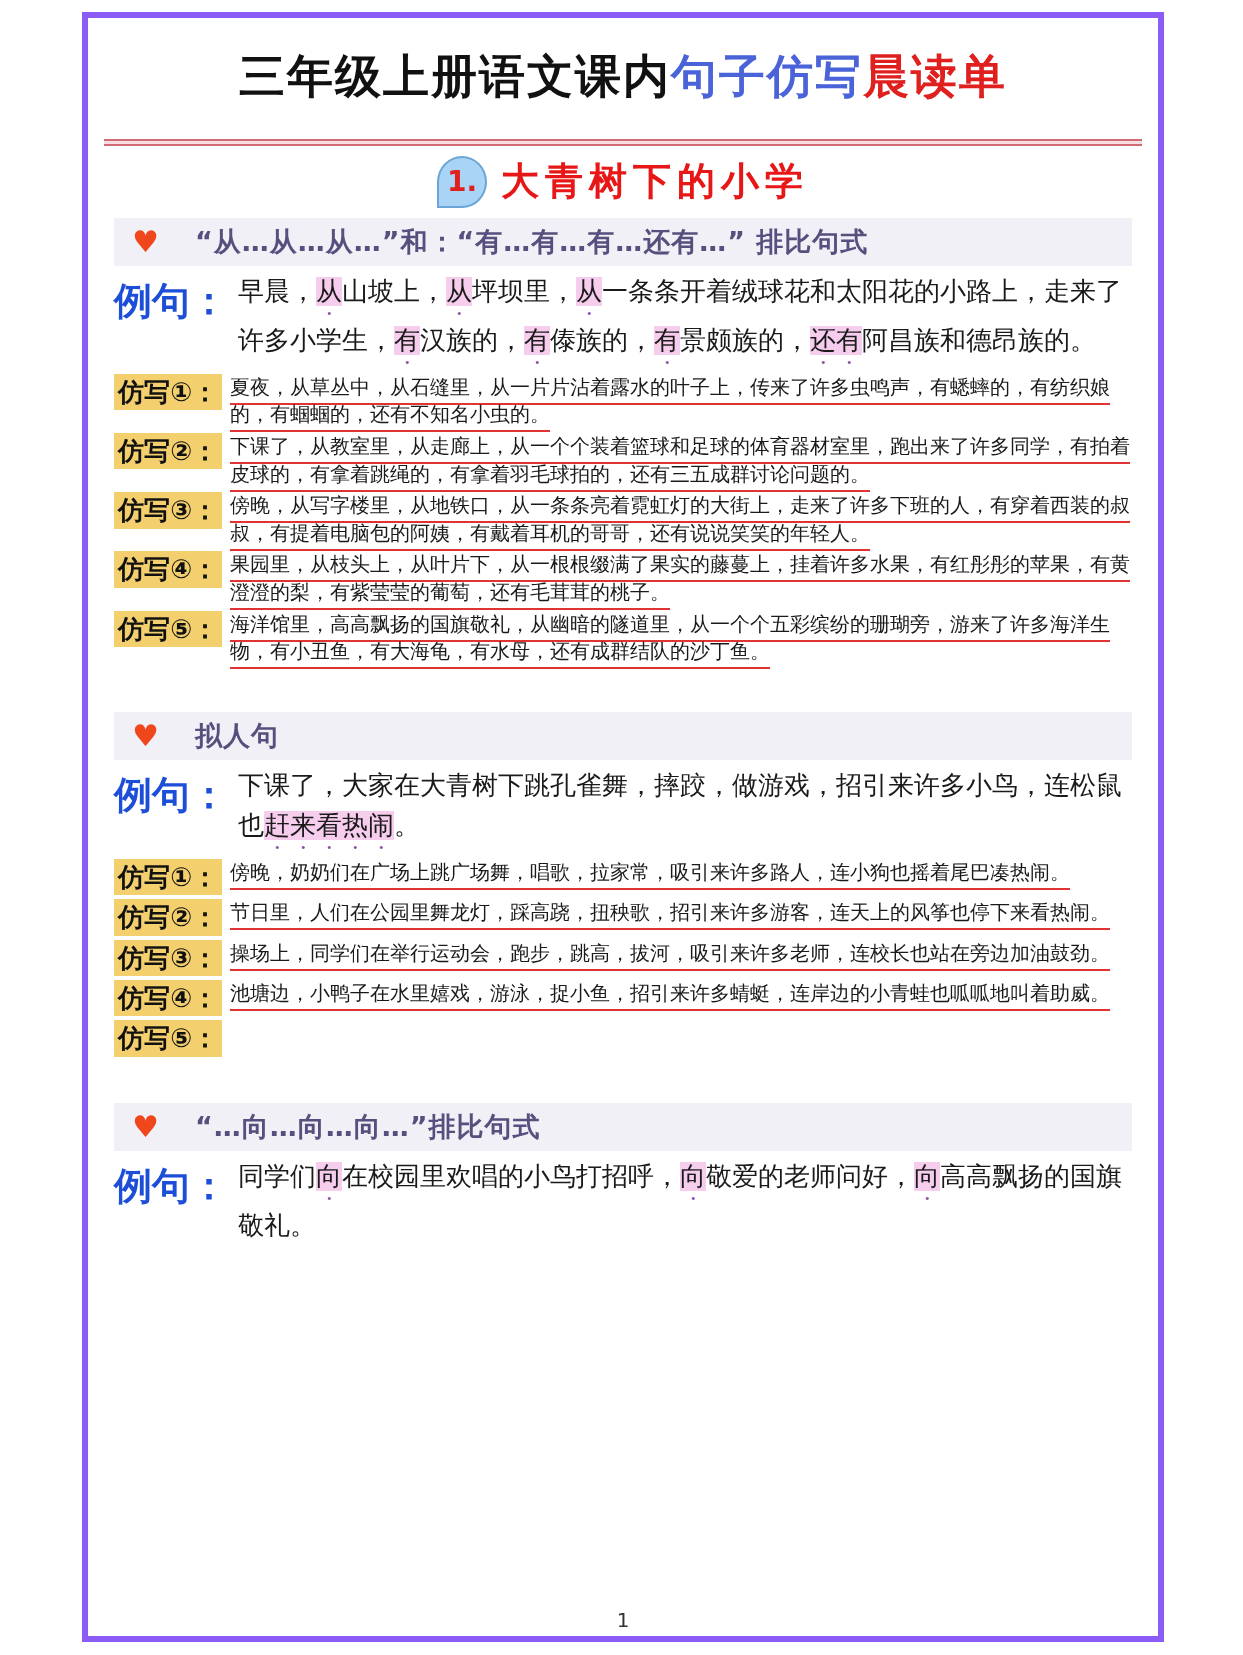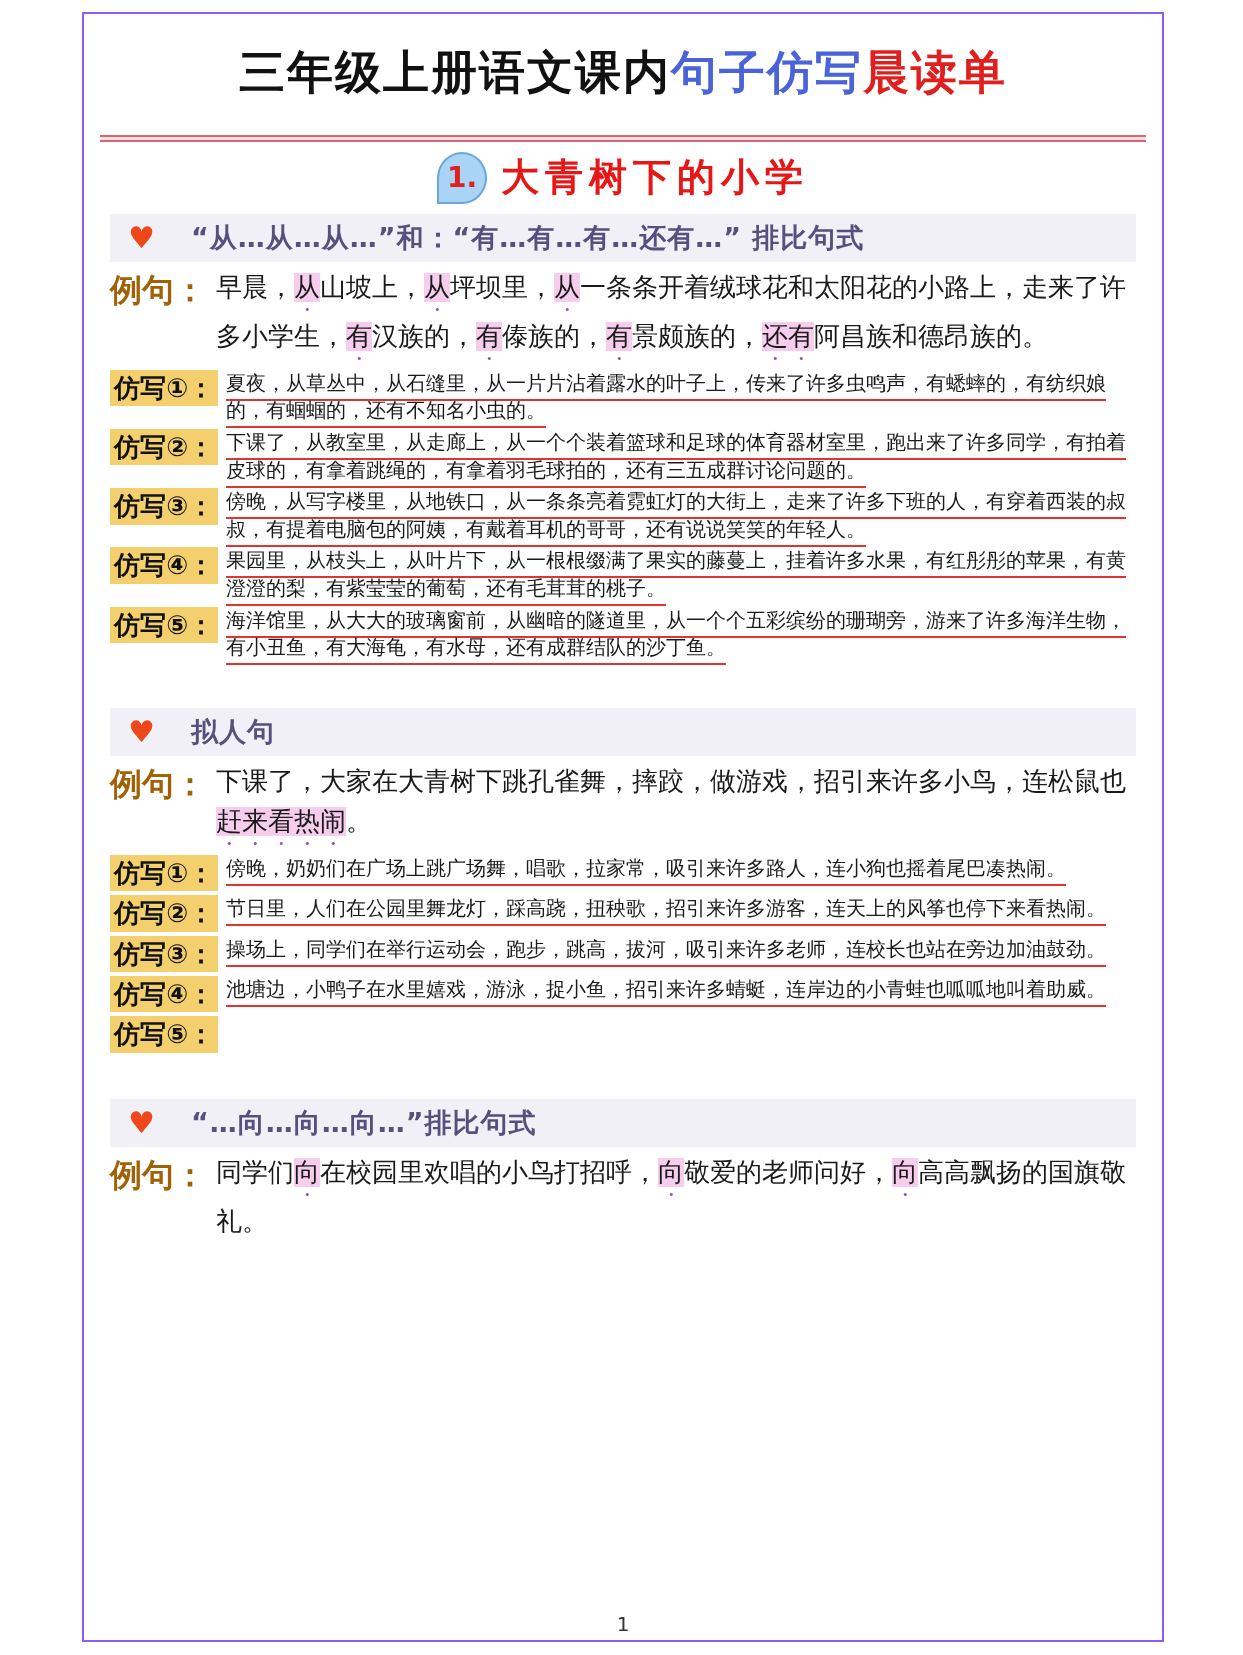--- a/index.html
+++ b/index.html
@@ -1,33 +1,33 @@
 <!DOCTYPE html>
 <html><head>
 <meta charset="utf-8">
 <style>
   html,body{margin:0;padding:0;background:#fff;}
   body{width:1243px;height:1655px;overflow:hidden;font-family:"Liberation Serif",serif;color:#1a1a1a;}
-  .page{position:relative;margin:12px 79px 0 82px;height:1630px;border:2px solid #8b5cf6;box-sizing:border-box;background:#fff;}
+  .page{position:relative;margin:12px 79px 0 82px;height:1630px;border:6px solid #8b5cf6;box-sizing:border-box;background:#fff;}
   .title{margin-top:28px;text-align:center;font-family:"DejaVu Sans",sans-serif;font-weight:bold;font-size:46px;letter-spacing:2px;}
   .t-black{color:#111;}
   .t-blue{color:#4a63d8;}
   .t-red{color:#e01f1f;}
   .divider{height:3px;background:#f7dde1;border-top:2px solid #cf6a74;border-bottom:2px solid #cf6a74;margin:12px 16px 10px 16px;}
   .lesson{display:flex;justify-content:center;align-items:center;gap:14px;margin:6px 0 10px 0;}
   .lesson-badge{display:flex;align-items:center;justify-content:center;width:50px;height:52px;background:#aad4f5;border:2px solid #6aa7d8;border-radius:50% 50% 50% 0;color:#e01f1f;font-size:28px;font-weight:bold;font-family:"DejaVu Sans",sans-serif;box-sizing:border-box;}
   .lesson-title{color:#e81717;font-size:38px;font-weight:bold;font-family:Liberation Sans, sans-serif;letter-spacing:6px;}
   .content{padding:0 26px;}
   .section{margin-top:0;}
   .section + .section{margin-top:46px;}
   .sec-head{display:flex;align-items:center;background:#f1f0f6;padding:6px 10px;margin-bottom:6px;}
   .heart{color:#f0461c;font-size:30px;line-height:1;margin:0 36px 0 8px;font-family:"DejaVu Sans",sans-serif;}
   .sec-head-text{color:#574f7d;font-weight:bold;font-size:27px;font-family:"DejaVu Sans",sans-serif;letter-spacing:1px;}
   .row{display:flex;align-items:flex-start;}
-  .ex-label{flex:0 0 auto;color:#a16207;font-weight:bold;font-size:32px;line-height:1.55;margin-right:10px;font-family:Liberation Mono, monospace;}
+  .ex-label{flex:0 0 auto;color:#1d4ed8;font-weight:bold;font-size:38px;line-height:1.55;margin-right:10px;font-family:Liberation Sans, sans-serif;}
   .ex-text{margin:0;font-size:26px;line-height:1.55;flex:1;}
   .hl{background:#f7cdee;
       -webkit-text-emphasis:filled dot #8a4fa8;-webkit-text-emphasis-position:under;
       text-emphasis:filled dot #8a4fa8;text-emphasis-position:under right;}
   .imi-row{margin-top:4px;}
   .imi-label{flex:0 0 auto;background:#f3cf6e;color:#111;font-size:26px;font-weight:bold;line-height:1.32;padding:1px 4px;margin-right:8px;font-family:"DejaVu Sans",sans-serif;}
   .imi-text{margin:0;flex:1;font-size:20px;line-height:1.38;font-family:"DejaVu Sans",sans-serif;
       text-decoration:underline;text-decoration-color:#e23333;text-decoration-thickness:2px;text-underline-offset:9px;}
   .section:nth-child(3) .imi-row{margin-top:26px;}
   .footer{position:absolute;bottom:4px;left:0;right:0;text-align:center;font-size:20px;color:#333;font-family:"DejaVu Sans",sans-serif;}
@@ -69,21 +69,21 @@
         <div class="row imi-row">
           <span class="imi-label">仿写③：</span>
           <p class="imi-text">傍晚，从写字楼里，从地铁口，从一条条亮着霓虹灯的大街上，走来了许多下班的人，有穿着西装的叔叔，有提着电脑包的阿姨，有戴着耳机的哥哥，还有说说笑笑的年轻人。</p>
         </div>
         <div class="row imi-row">
           <span class="imi-label">仿写④：</span>
           <p class="imi-text">果园里，从枝头上，从叶片下，从一根根缀满了果实的藤蔓上，挂着许多水果，有红彤彤的苹果，有黄澄澄的梨，有紫莹莹的葡萄，还有毛茸茸的桃子。</p>
         </div>
         <div class="row imi-row">
           <span class="imi-label">仿写⑤：</span>
-          <p class="imi-text">海洋馆里，从大大的玻璃窗前，从幽暗的隧道里，从一个个五彩缤纷的珊瑚旁，游来了许多海洋生物，有小丑鱼，有大海龟，有水母，还有成群结队的沙丁鱼。</p>
+          <p class="imi-text">海洋馆里，高高飘扬的国旗敬礼，从幽暗的隧道里，从一个个五彩缤纷的珊瑚旁，游来了许多海洋生物，有小丑鱼，有大海龟，有水母，还有成群结队的沙丁鱼。</p>
         </div>
       </section>
       <section class="section">
         <div class="sec-head">
           <span class="heart">♥</span>
           <span class="sec-head-text">拟人句</span>
         </div>
         <div class="row">
           <span class="ex-label">例句：</span>
           <p class="ex-text"><span>下课了，大家在大青树下跳孔雀舞，摔跤，做游戏，招引来许多小鸟，连松鼠也</span><span class="hl">赶来看热闹</span><span>。</span></p>

